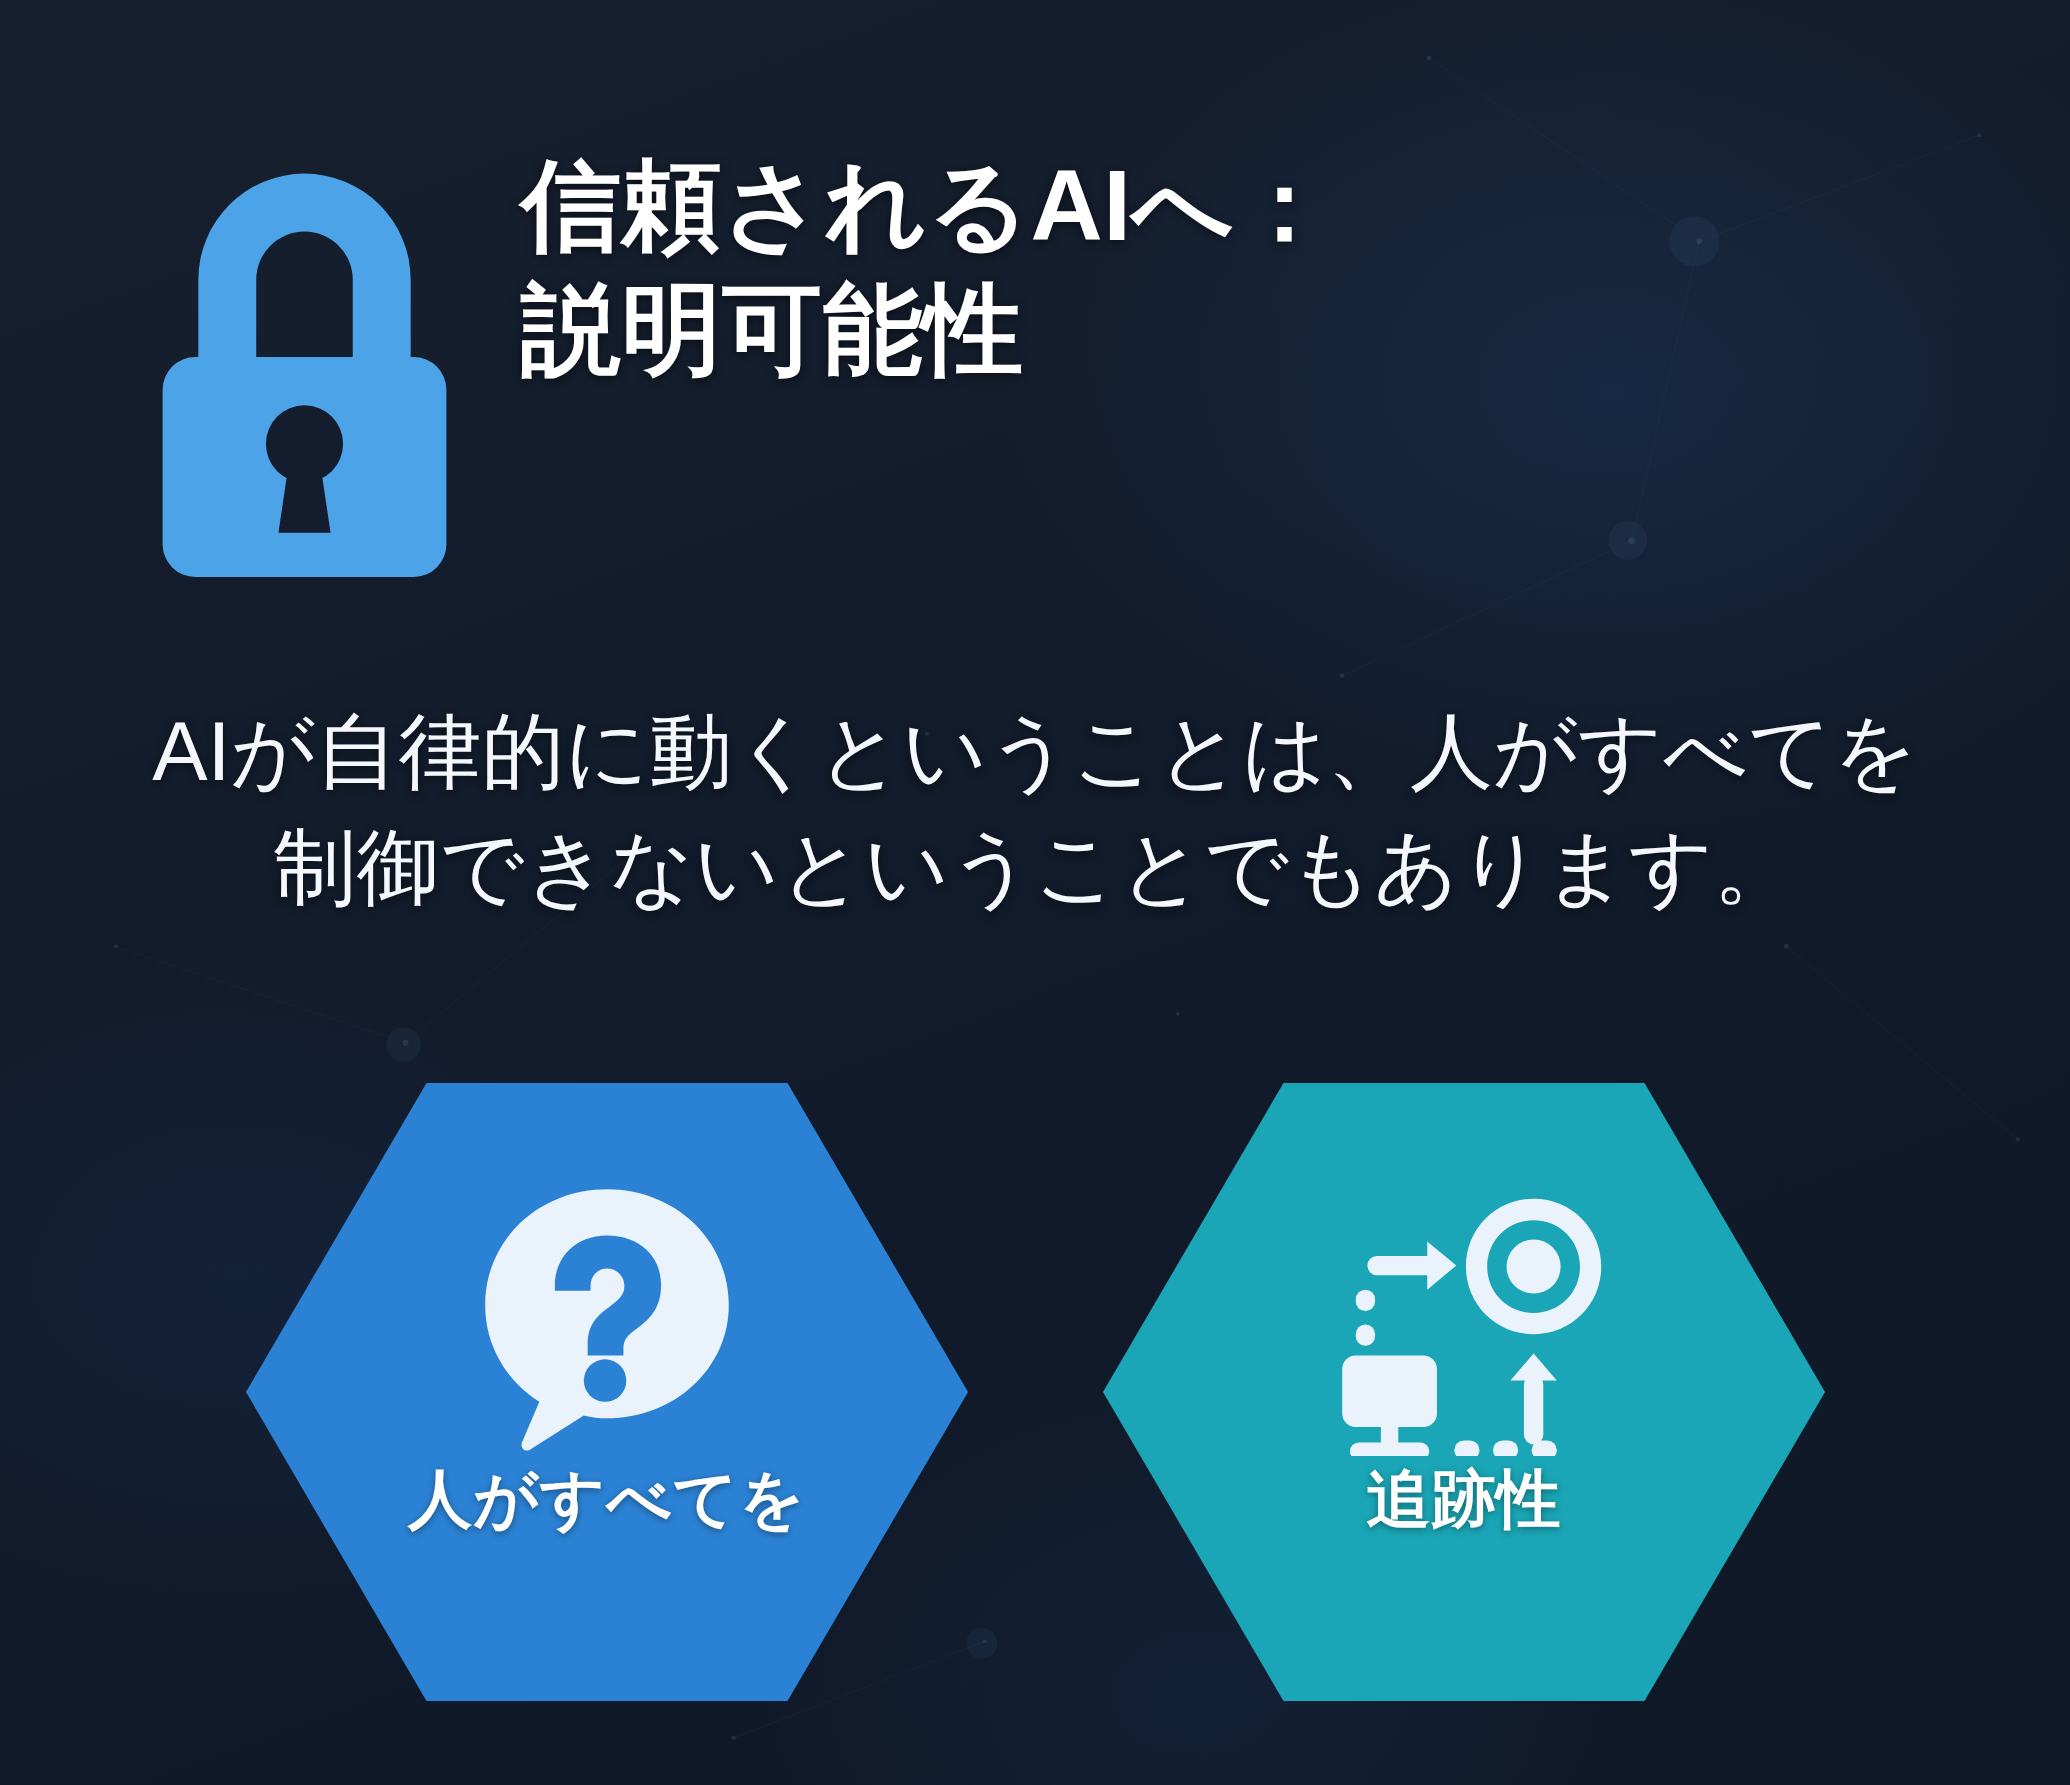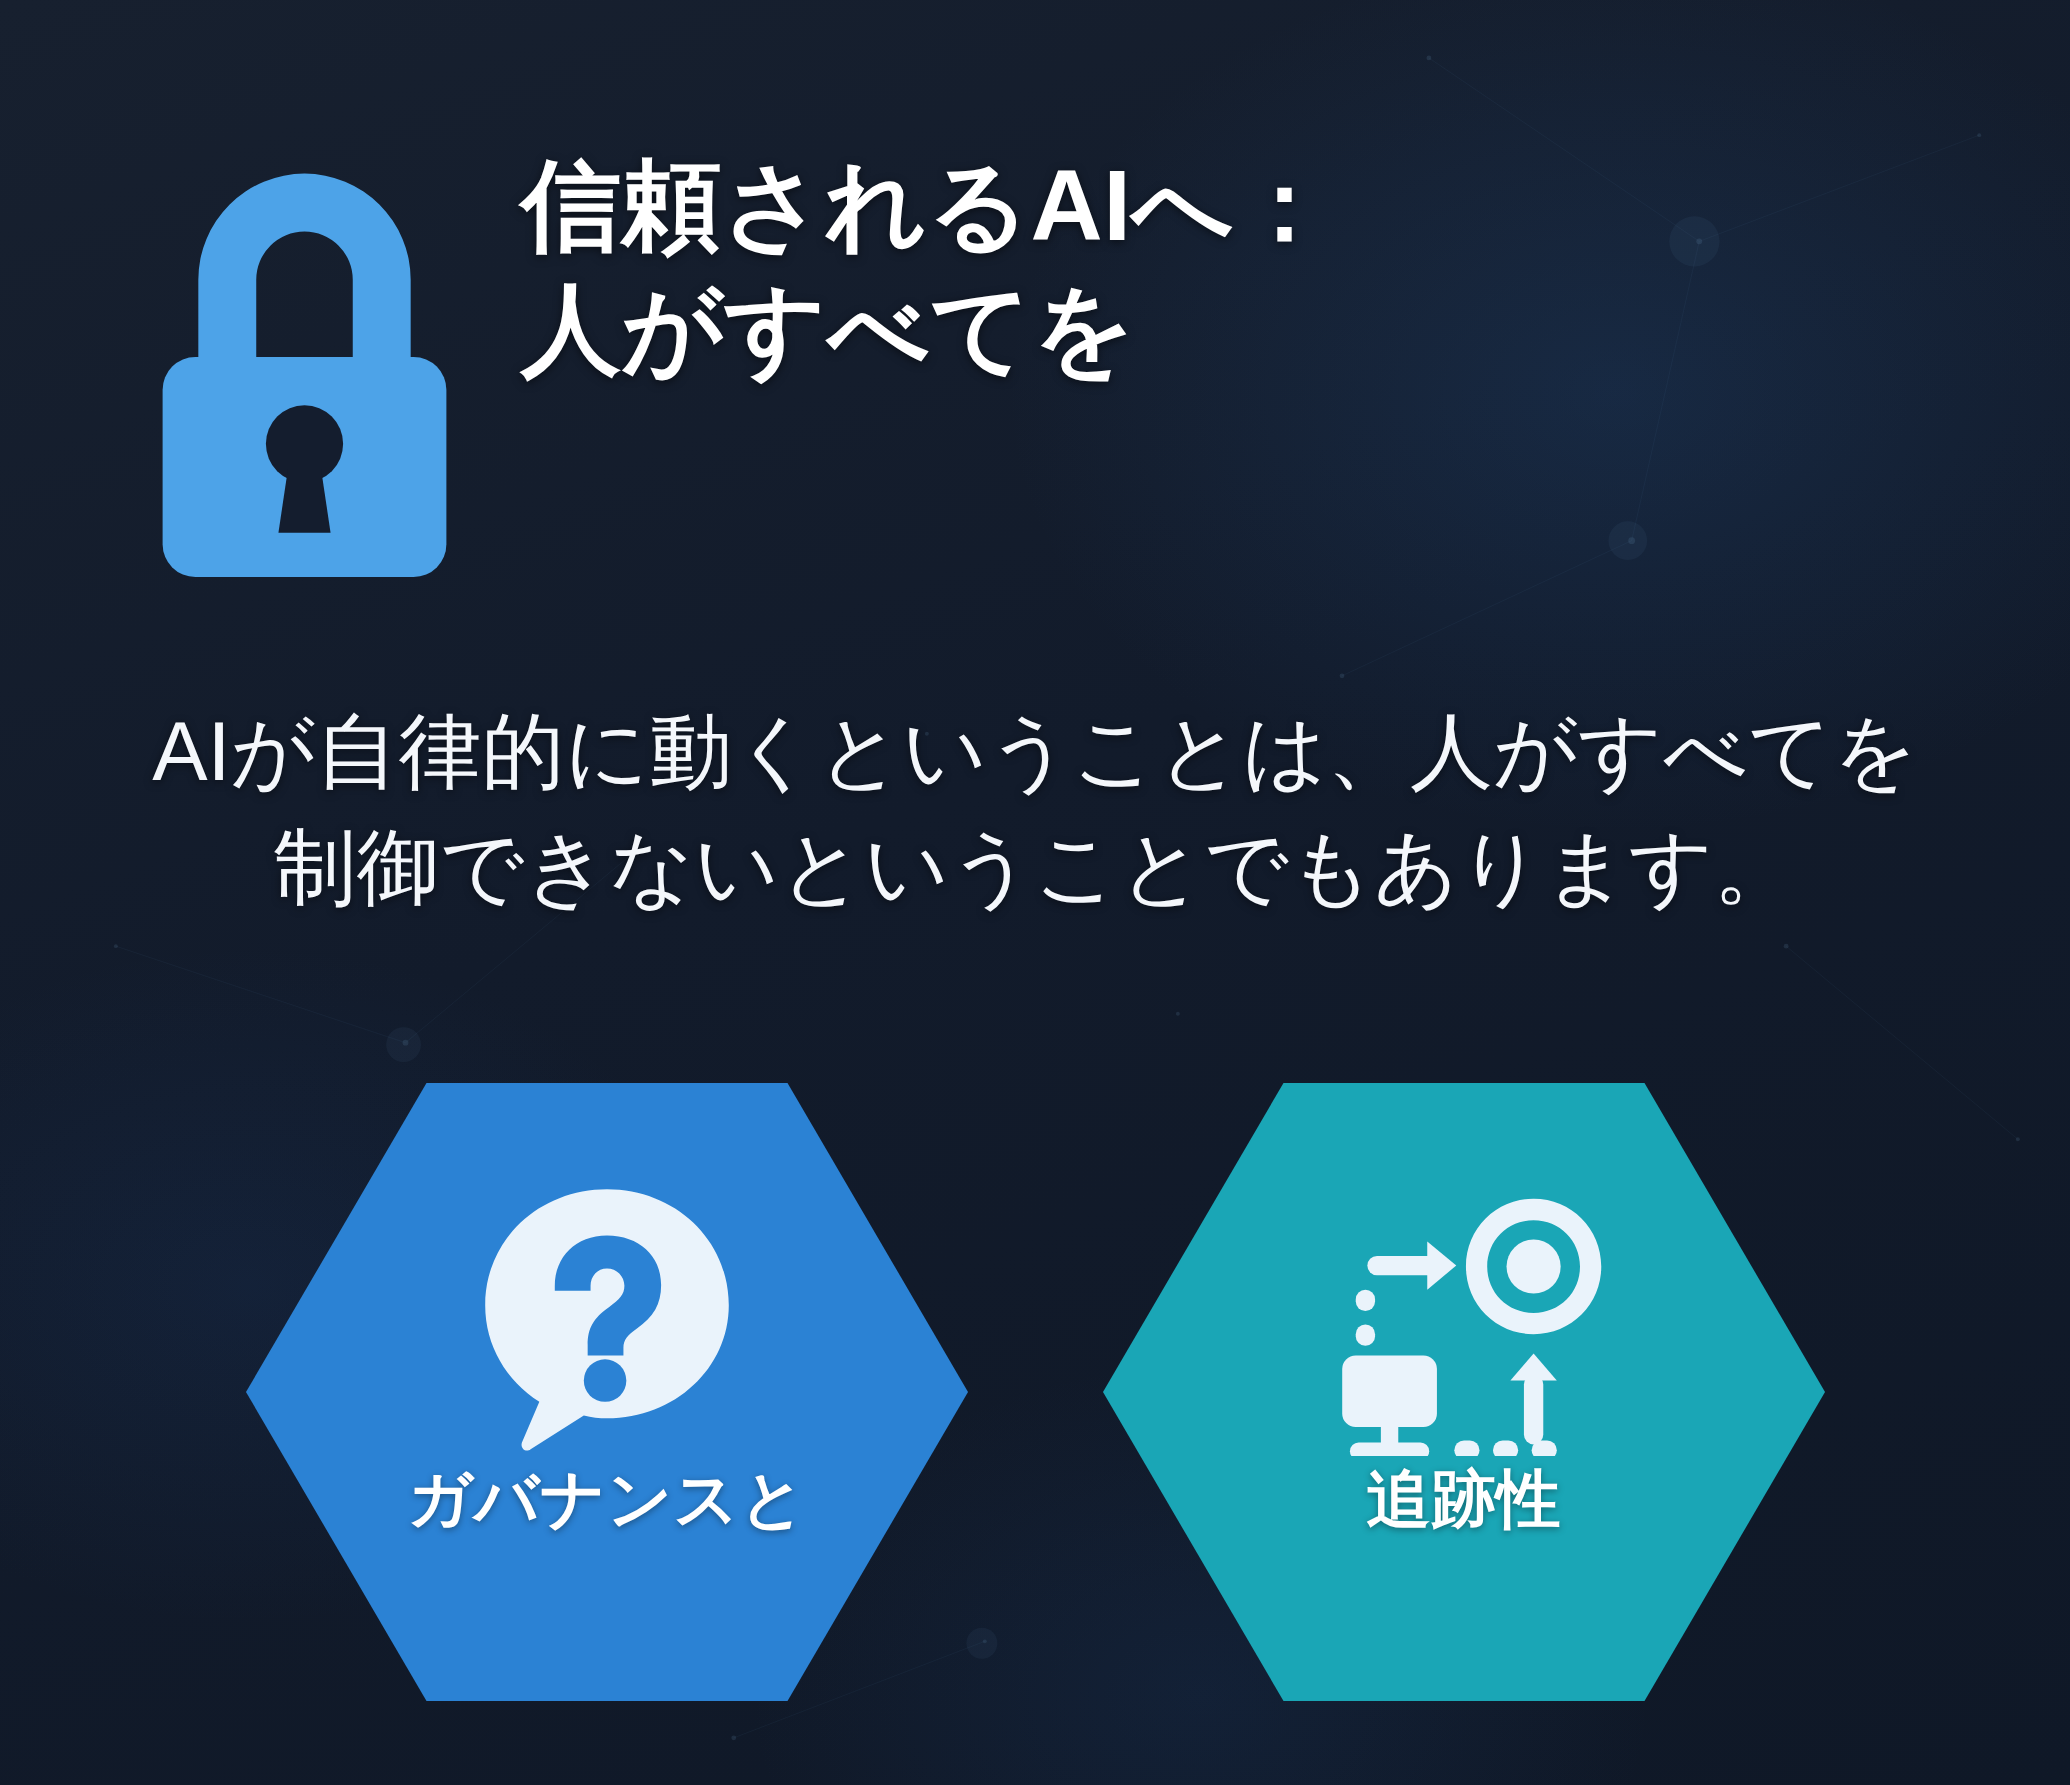--- a/index.html
+++ b/index.html
@@ -180,21 +180,21 @@
 
         <rect x="18" y="230" width="294" height="228" rx="34" ry="34" fill="#4da3e8"></rect>
 
         <circle cx="165" cy="320" r="40" fill="#141d2e"></circle>
         <path d="M148 345 L182 345 L192 412 L138 412 Z" fill="#141d2e"></path>
       </svg>
     </div>
 
     <div class="title-block">
       <div class="title-line">信頼されるAIへ：</div>
-      <div class="title-line">人がすべてを</div>
+      <div class="title-line">説明可能性</div>
     </div>
   </div>
 
   <div class="body-copy">
     <div class="body-line">AIが自律的に動くということは、人がすべてを</div>
     <div class="body-line">制御できないということでもあります。</div>
   </div>
 
   <div class="hex-row">
 
@@ -207,21 +207,21 @@
                      C134 260 142 261 150 261
                      C220 261 276 209 276 144 C276 76 220 24 150 24 Z" fill="#eaf3fb"></path>
             <path d="M150 72 C118 72 96 94 96 124 L96 129 L133 129 L133 124
                      C133 114 140 106 150 106 C160 106 168 114 168 124
                      C168 133 163 138 152 146 C136 157 130 168 130 185
                      L130 196 L167 196 L167 188 C167 180 171 175 181 168
                      C198 156 206 143 206 123 C206 93 183 72 150 72 Z" fill="#2b82d4"></path>
             <circle cx="148" cy="222" r="22" fill="#2b82d4"></circle>
           </svg>
         </div>
-        <div class="hex-label">ガバナンスと</div>
+        <div class="hex-label">人がすべてを</div>
       </div>
     </div>
 
     <div class="hex hex-b" style="background:#1aa6b6;">
       <div class="hex-inner">
         <div class="hex-graphic">
           <svg viewBox="0 0 300 300" width="290" height="290" aria-hidden="true">
             <g fill="#eaf3fb">
 
               <path d="M222 34 C183 34 152 65 152 104 C152 143 183 174 222 174

